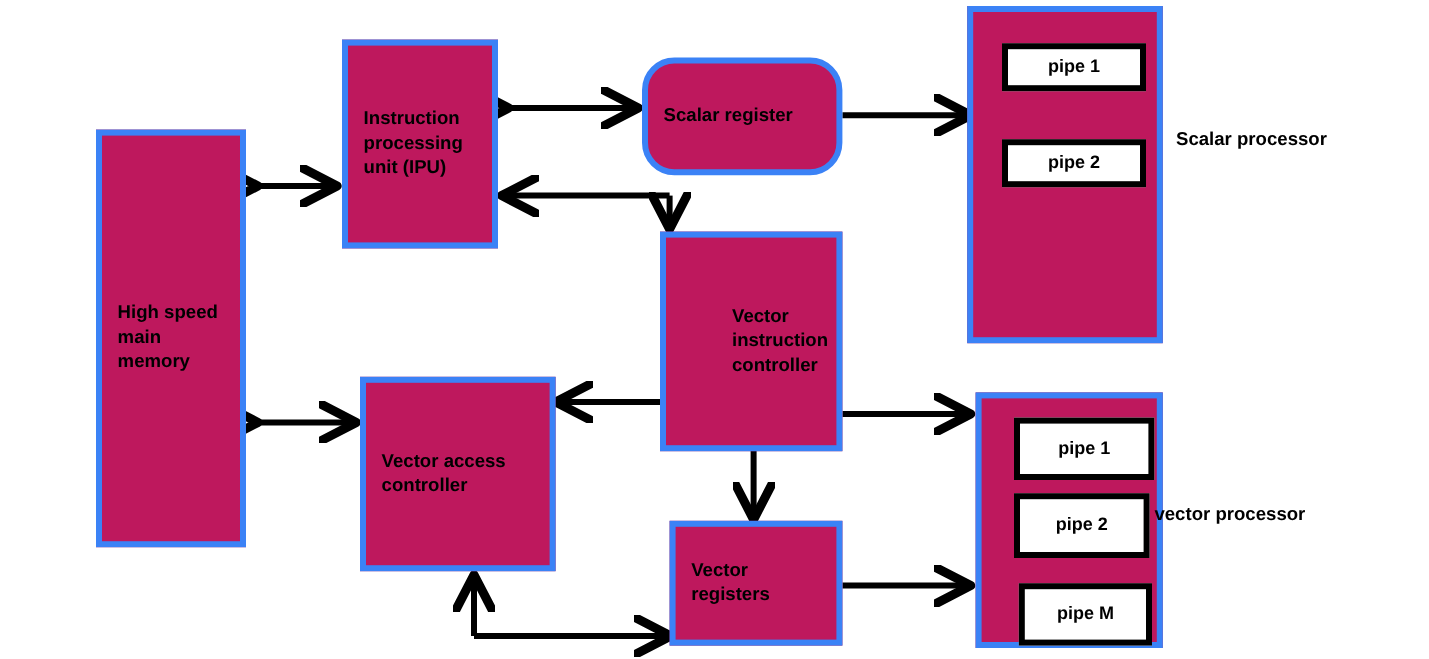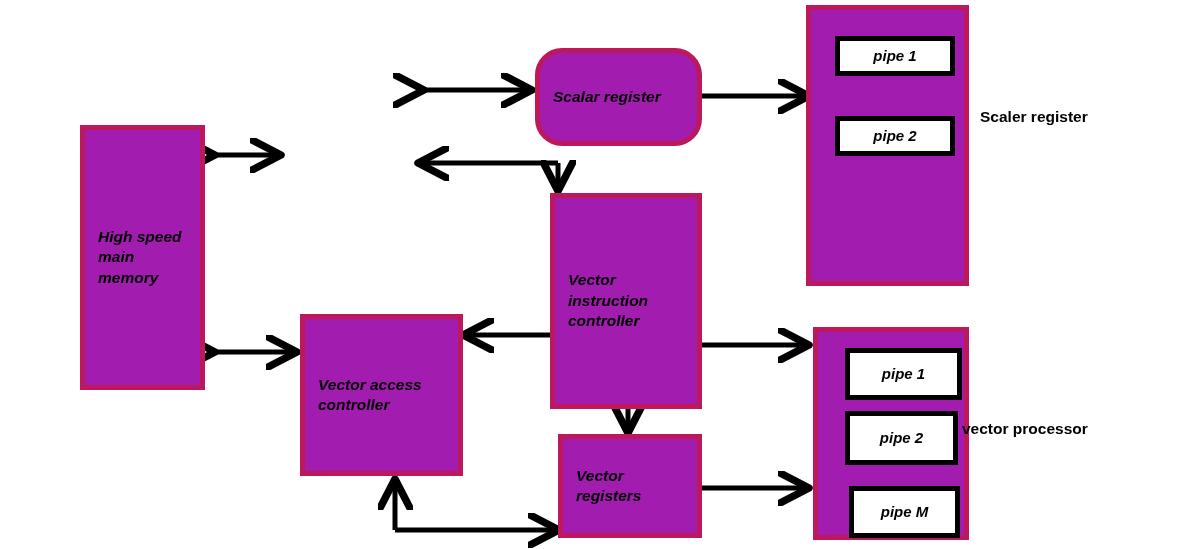--- a/index.html
+++ b/index.html
@@ -20,30 +20,29 @@
   .svg-layer {
     position: absolute;
     left: 0;
     top: 0;
     width: 1191px;
     height: 549px;
   }
   .node {
     position: absolute;
     box-sizing: border-box;
-    border: 5px solid #be185d;
-    background: #a21caf;
+    border: 5px solid #3b82f6;
+    background: #be185d;
     color: #000000;
     font-weight: bold;
     font-size: 15.5px;
     line-height: 1.32;
     display: flex;
     align-items: center;
     z-index: 3;
-    font-style: italic;
   }
   .node > .node-label {
     padding-left: 13px;
     padding-right: 6px;
     white-space: pre-line;
   }
   .node.group {
     display: block;
   }
   .pipe {
@@ -116,31 +115,36 @@
     <g>
       <line x1="702" y1="488" x2="806" y2="488" stroke="#000000" stroke-width="5" marker-end="url(#ah)"></line>
     </g>
 
     <g>
       <path d="M395,530 L556,530" stroke="#000000" stroke-width="5" fill="none" stroke-linecap="butt" marker-end="url(#ah)"></path>
       <path d="M395,530 L395,482" stroke="#000000" stroke-width="5" fill="none" stroke-linecap="butt" marker-end="url(#ah)"></path>
     </g>
   </svg>
 
-  <div class="node" style="left:80px; top:125px; width:125px; height:265px;">
+  <div class="node" style="left:80px; top:108px; width:125px; height:348px;">
     <span class="node-label">High speed
 main memory</span>
   </div>
 
+  <div class="node" style="left:285px; top:33px; width:130px; height:174px;">
+    <span class="node-label">Instruction
+processing
+unit (IPU)</span>
+  </div>
 
   <div class="node" style="left:535px; top:48px; width:167px; height:98px;border-radius:27px;">
     <span class="node-label">Scalar register</span>
   </div>
 
-  <div class="node" style="left:550px; top:193px; width:152px; height:216px;">
+  <div class="node" style="left:550px; top:193px; width:152px; height:183px;padding-left:42px;">
     <span class="node-label">Vector instruction
 controller</span>
   </div>
 
   <div class="node" style="left:300px; top:314px; width:163px; height:162px;">
     <span class="node-label">Vector access
 controller</span>
   </div>
 
   <div class="node" style="left:558px; top:434px; width:144px; height:104px;">
@@ -149,21 +153,21 @@
 
   <div class="node group" style="left:806px; top:5px; width:163px; height:281px;">
     <div class="pipe" style="left:24px; top:26px; width:120px; height:40px;">
       <span>pipe 1</span>
     </div>
     <div class="pipe" style="left:24px; top:106px; width:120px; height:40px;">
       <span>pipe 2</span>
     </div>
   </div>
 
-  <div class="side-label" style="left:980px; top:108px;">Scaler register</div>
+  <div class="side-label" style="left:980px; top:108px;">Scalar processor</div>
 
   <div class="node group" style="left:813px; top:327px; width:156px; height:213px;">
     <div class="pipe" style="left:27px; top:16px; width:117px; height:52px;">
       <span>pipe 1</span>
     </div>
     <div class="pipe" style="left:27px; top:79px; width:113px; height:54px;">
       <span>pipe 2</span>
     </div>
     <div class="pipe" style="left:31px; top:154px; width:111px; height:52px;">
       <span>pipe M</span>

